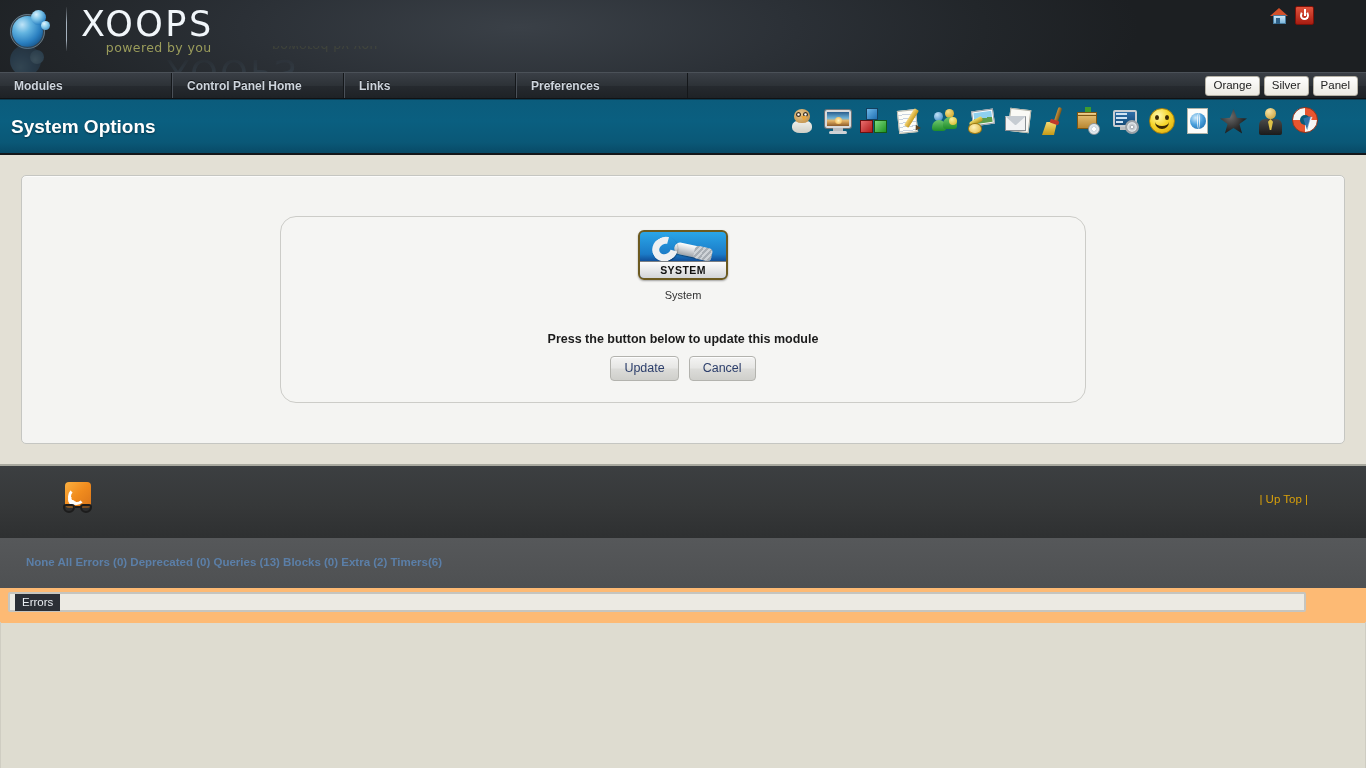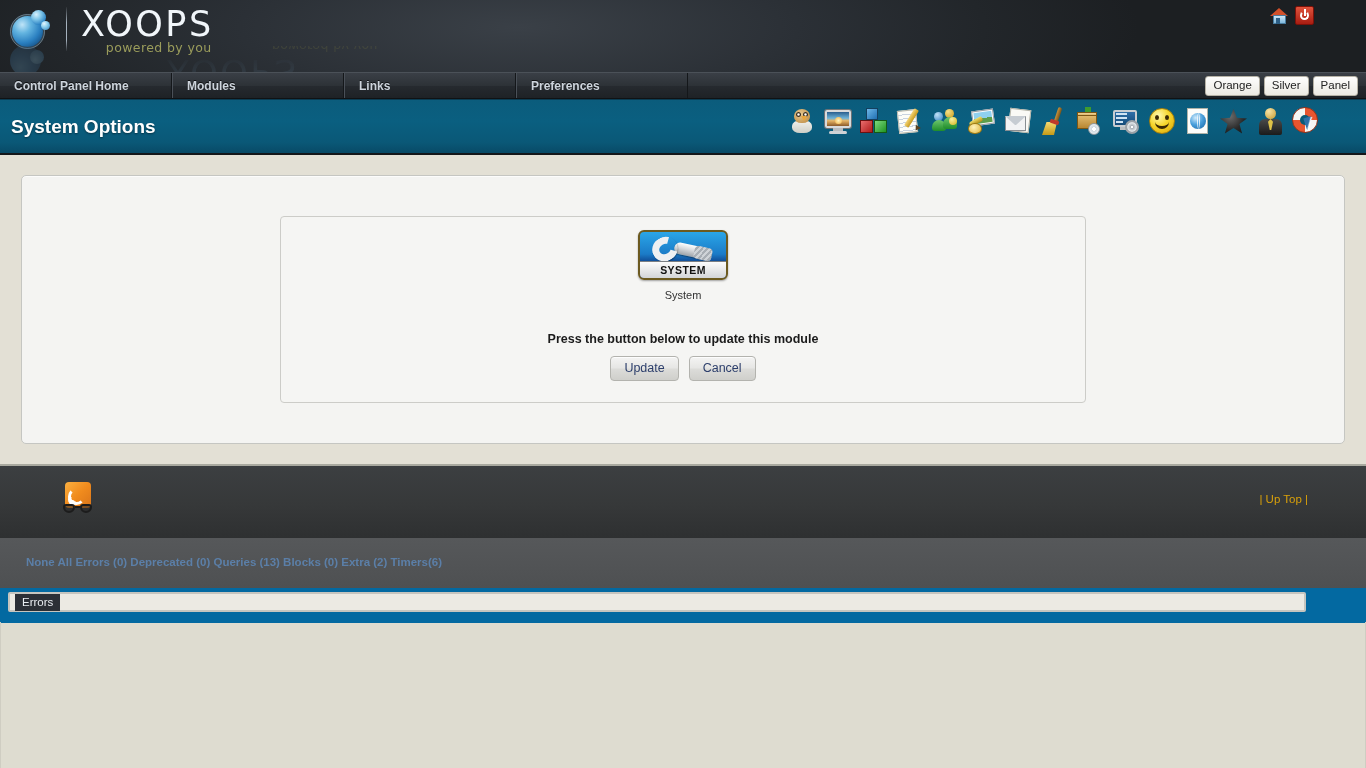--- a/index.html
+++ b/index.html
@@ -351,21 +351,21 @@
     background: #f4f4f2;
     border: 1px solid #c5c6c2;
     border-radius: 5px;
     height: 100%;
     box-shadow: 0 1px 0 rgba(255,255,255,.7) inset;
     display: flex; align-items: center; justify-content: center;
   }
   #module-box {
     width: 806px;
     border: 1px solid #ccccc8;
-    border-radius: 4px;
+    border-radius: 16px;
     background: #f5f5f3;
     padding: 13px 0 21px 0;
     text-align: center;
   }
   #module-tile {
     width: 90px; height: 50px;
     margin: 0 auto;
     border: 2px solid #6c5a20;
     border-radius: 6px;
     background: linear-gradient(to bottom, #2aa6e8 0%, #1b7bc7 48%, #12529c 62%, #0d3f85 78%, #0a2f6e 100%);
@@ -480,21 +480,21 @@
     background: linear-gradient(to bottom,#56585a,#4e5052);
     position: relative;
   }
   #debug-links {
     position: absolute; left: 26px; top: 18px;
     font-size: 11.5px; font-weight: bold; color: #5b7fa8;
     cursor: pointer;
   }
   #errors-zone {
     height: 35px;
-    background: #0369a1;
+    background: #fdba74;
     position: relative;
     padding-top: 4px;
   }
   #errors-box {
     margin-left: 8px;
     width: 1298px; height: 20px;
     background: #eceae3;
     border: 2px solid #c6c5bf;
     border-radius: 2px;
     position: relative;
@@ -544,22 +544,22 @@
         <i class="door"></i>
     </span>
     <span class="bi icon-power">
       <i class="pw-ring"></i>
         <i class="pw-bar"></i>
     </span>
   </div>
 </div>
 
 <div id="nav-bar">
+  <div class="nav-item">Modules</div>
   <div class="nav-item">Control Panel Home</div>
-  <div class="nav-item">Modules</div>
   <div class="nav-item">Links</div>
   <div class="nav-item">Preferences</div>
   <div id="nav-themes">
     <button class="theme-btn">Orange</button>
     <button class="theme-btn">Silver</button>
     <button class="theme-btn">Panel</button>
   </div>
 </div>
 
 <div id="title-bar">

